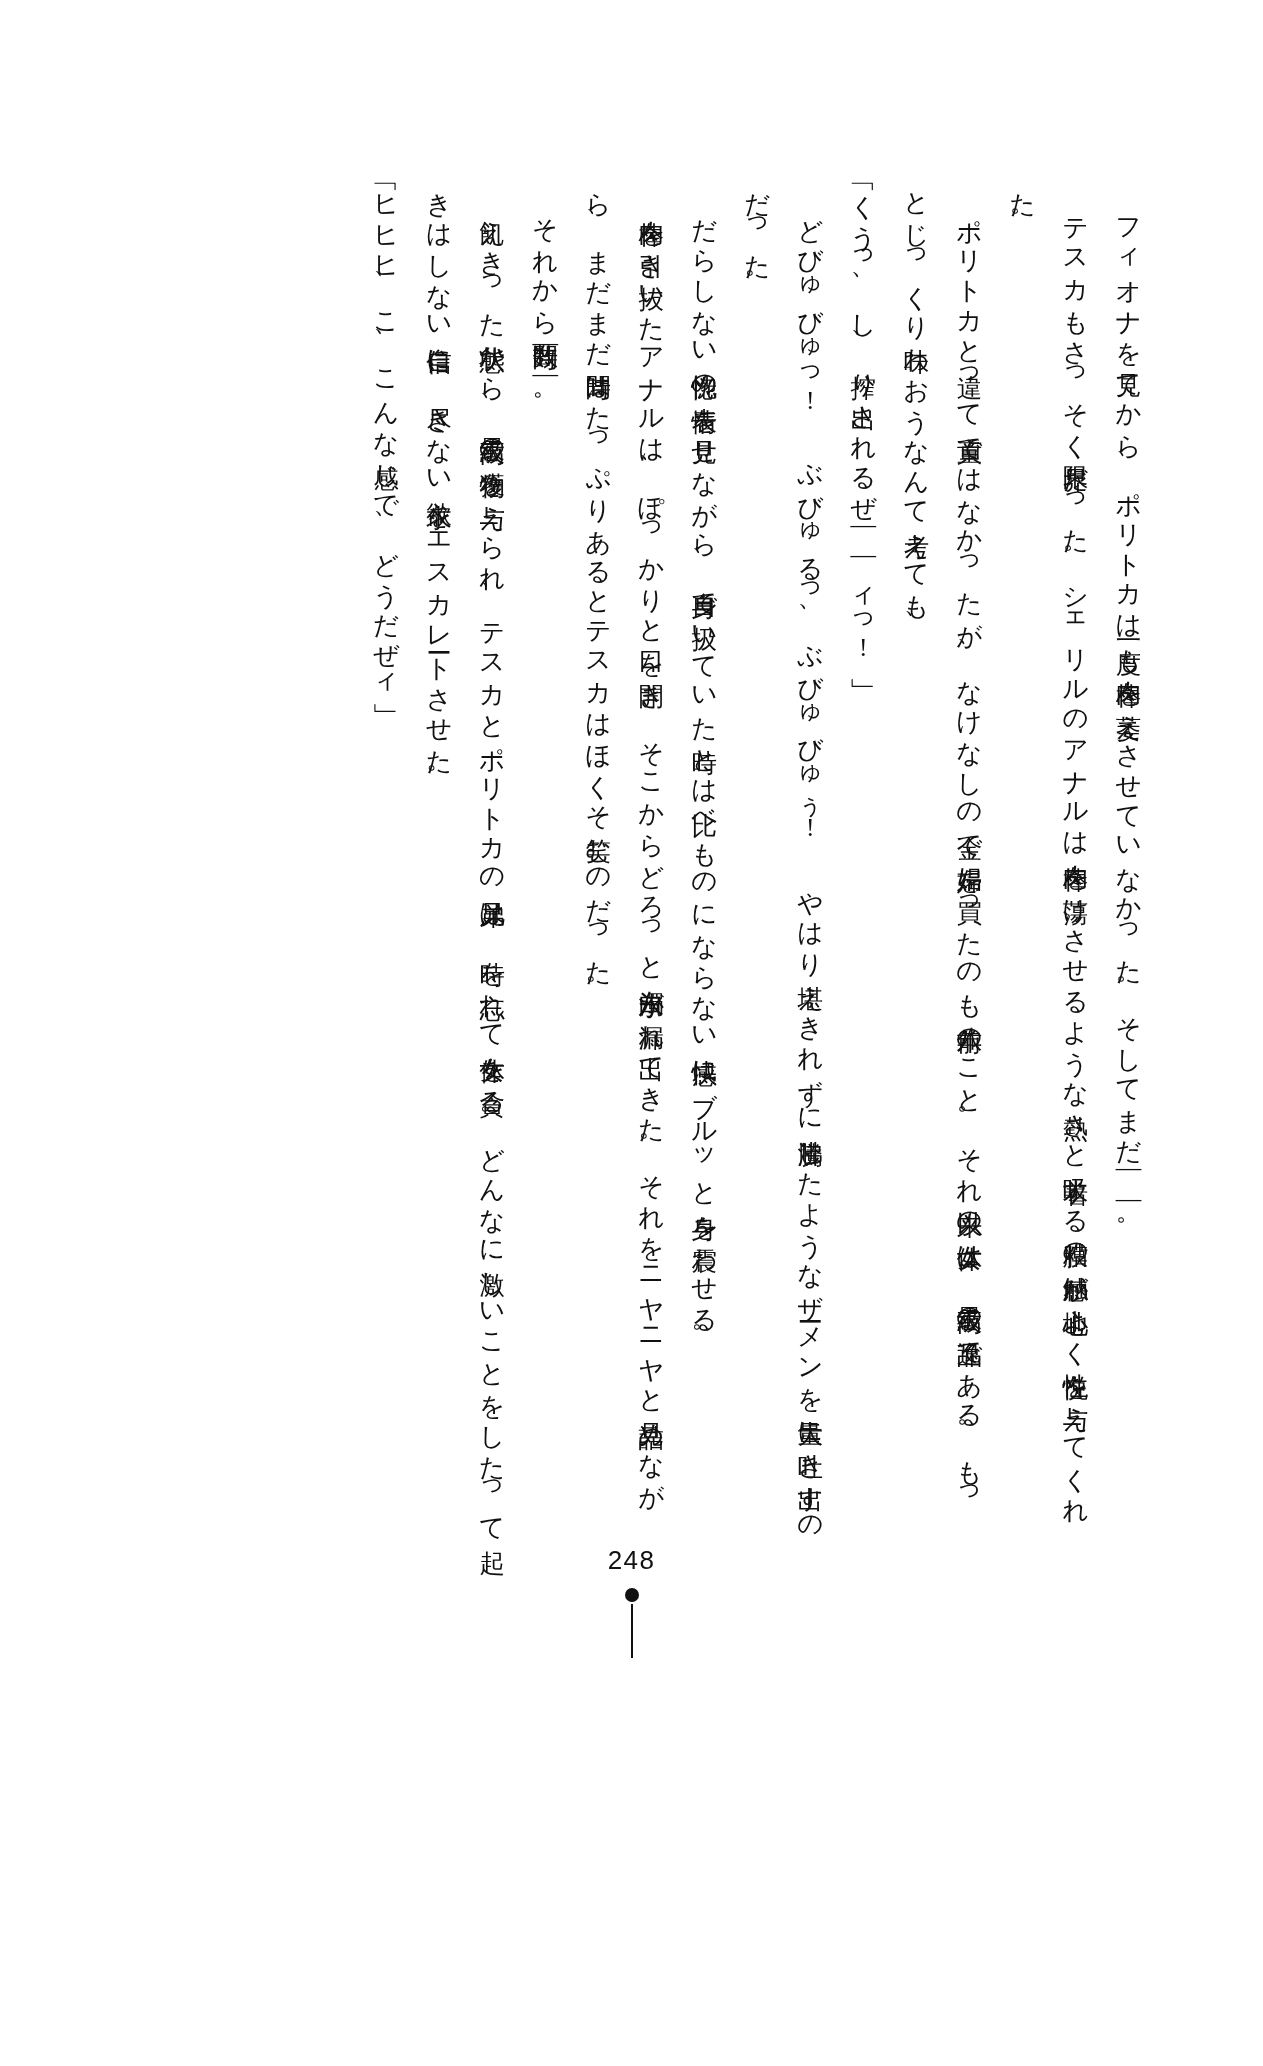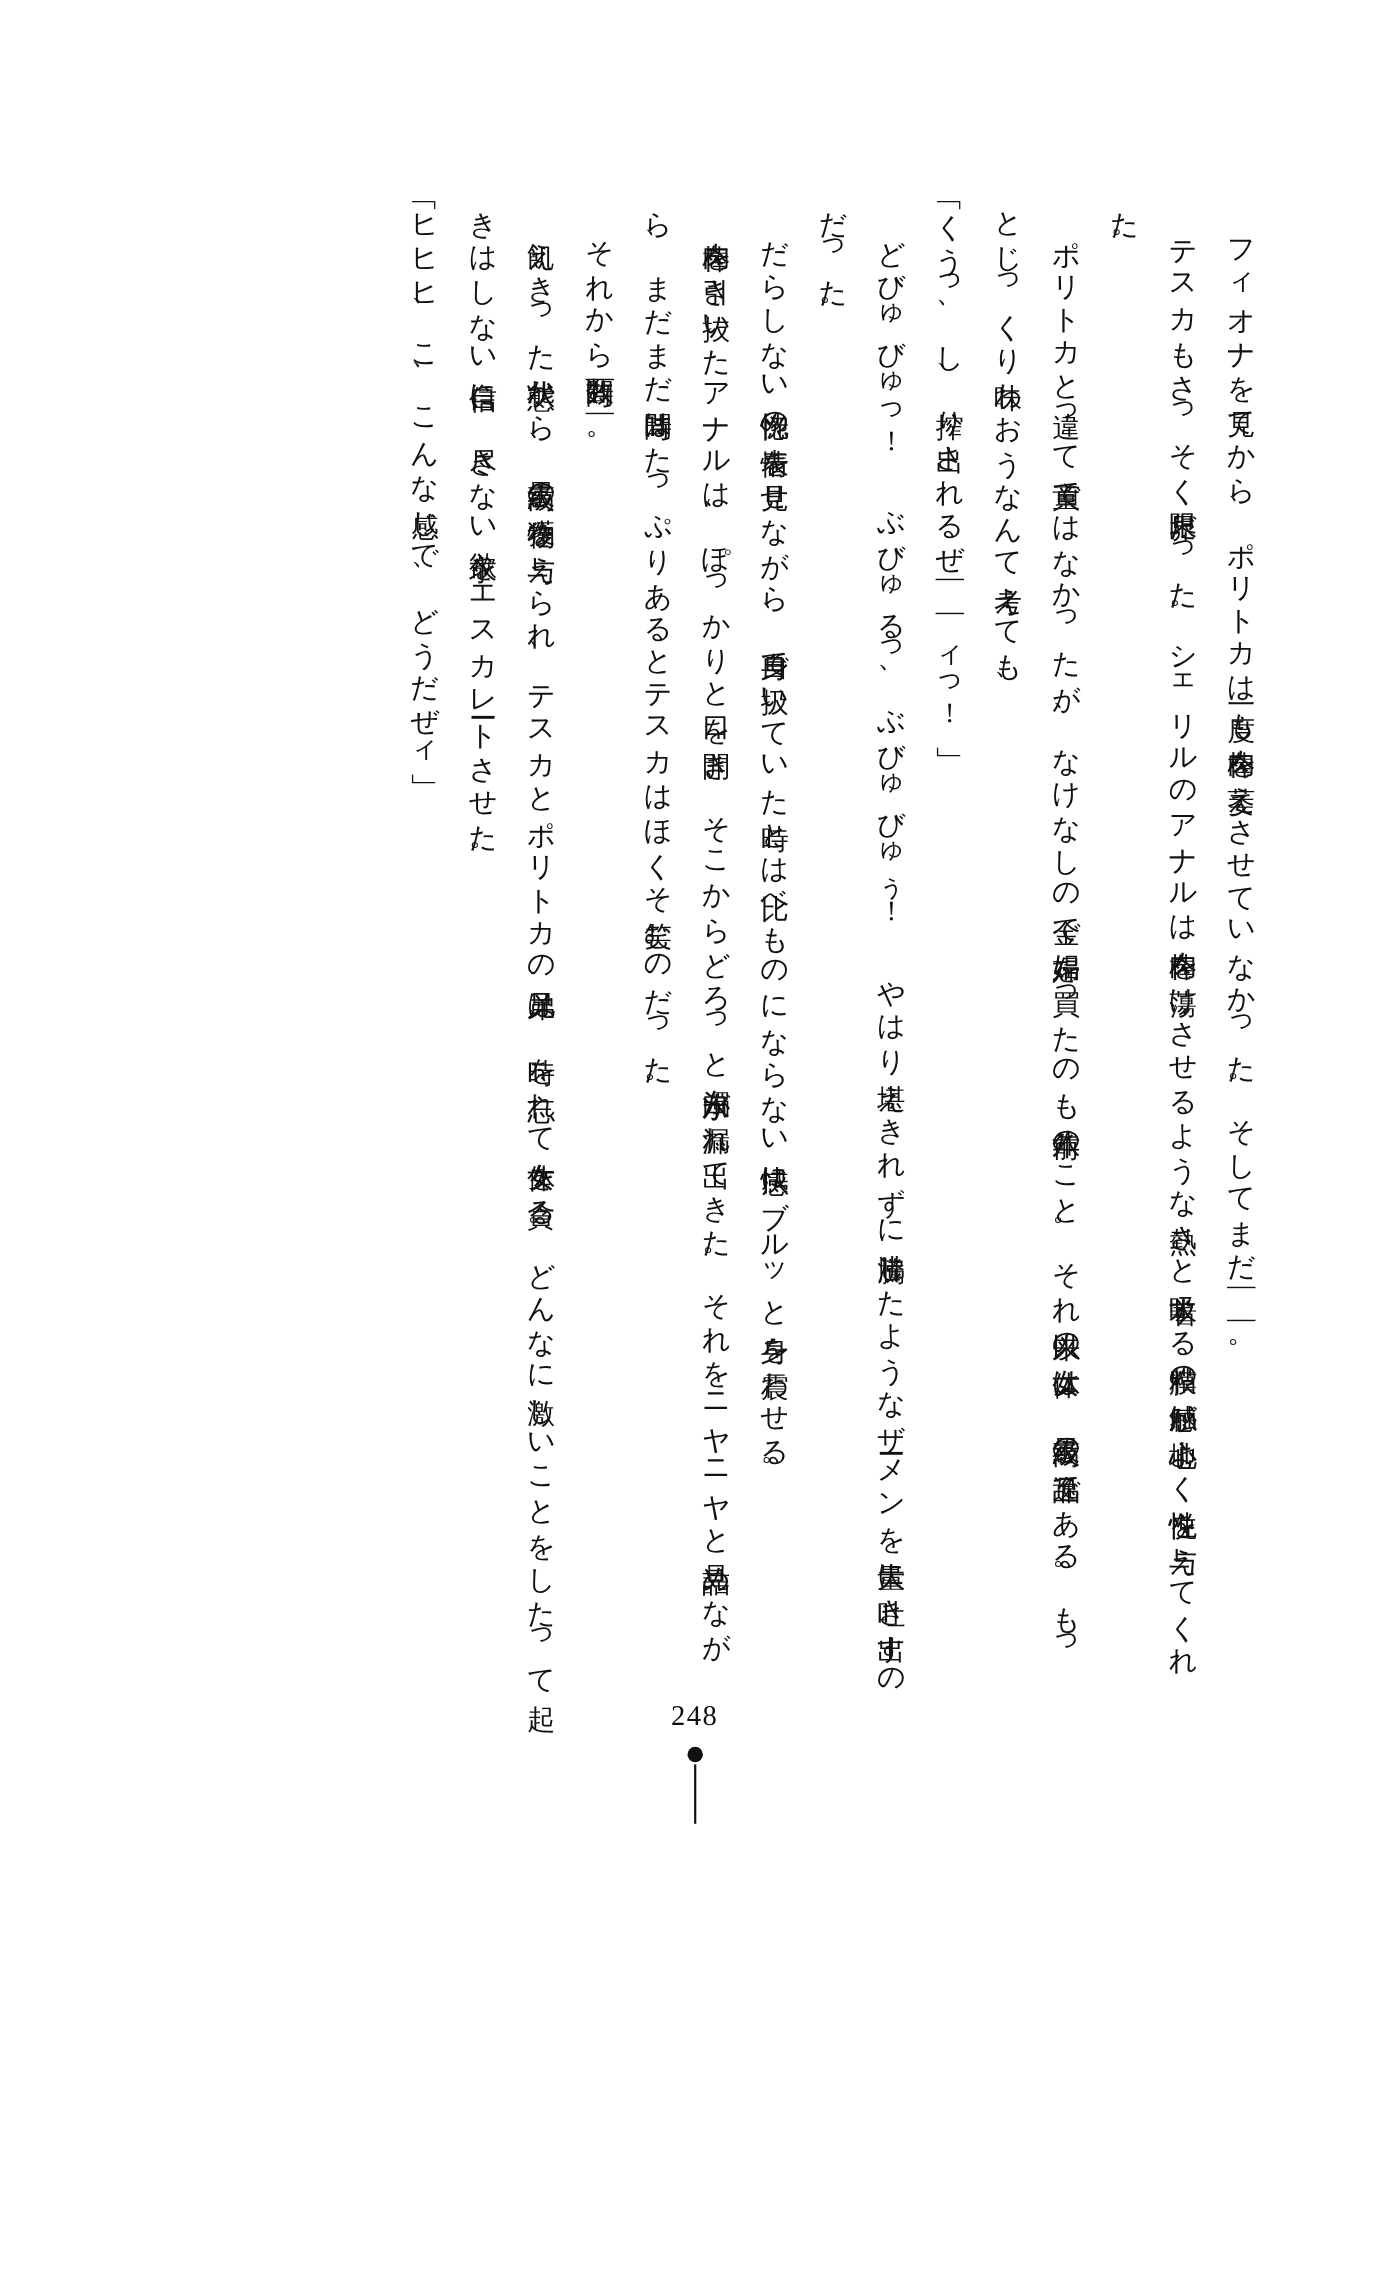--- a/index.html
+++ b/index.html
@@ -50,21 +50,21 @@
     text-indent: 1em;
   }
 
   .page-number {
     position: absolute;
     left: 0;
     right: 0;
     top: 1545px;
     text-align: center;
     font-size: 26px;
-    font-family: Liberation Serif, serif;
+    font-family: Liberation Sans, sans-serif;
     color: #111111;
     letter-spacing: 0.05em;
   }
 
   .footer-mark {
     position: absolute;
     left: 50%;
     top: 1588px;
     transform: translateX(-50%);
     width: 20px;

